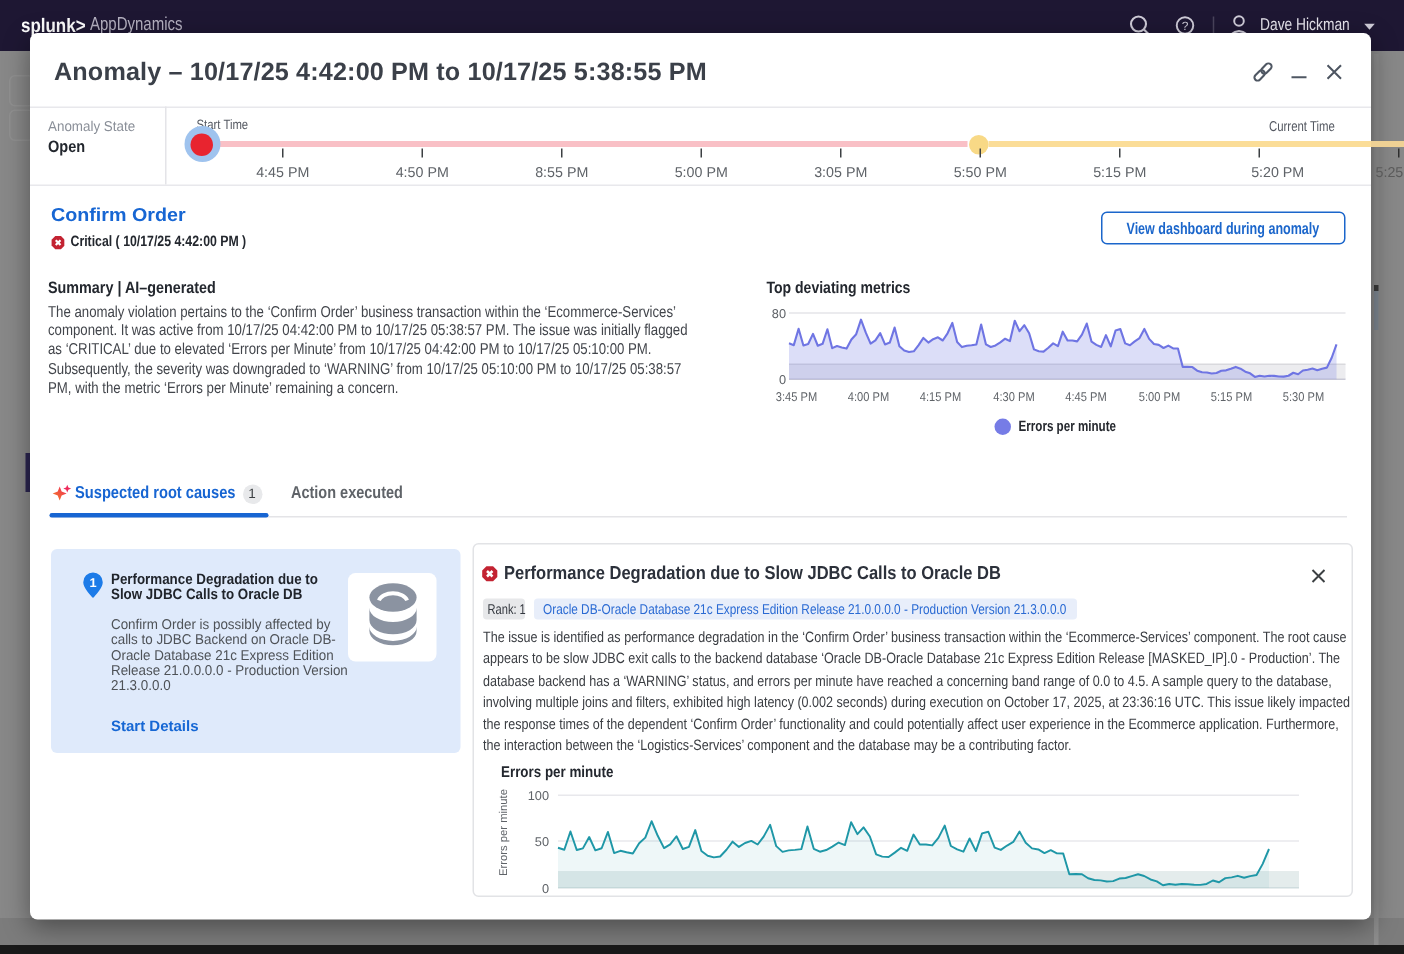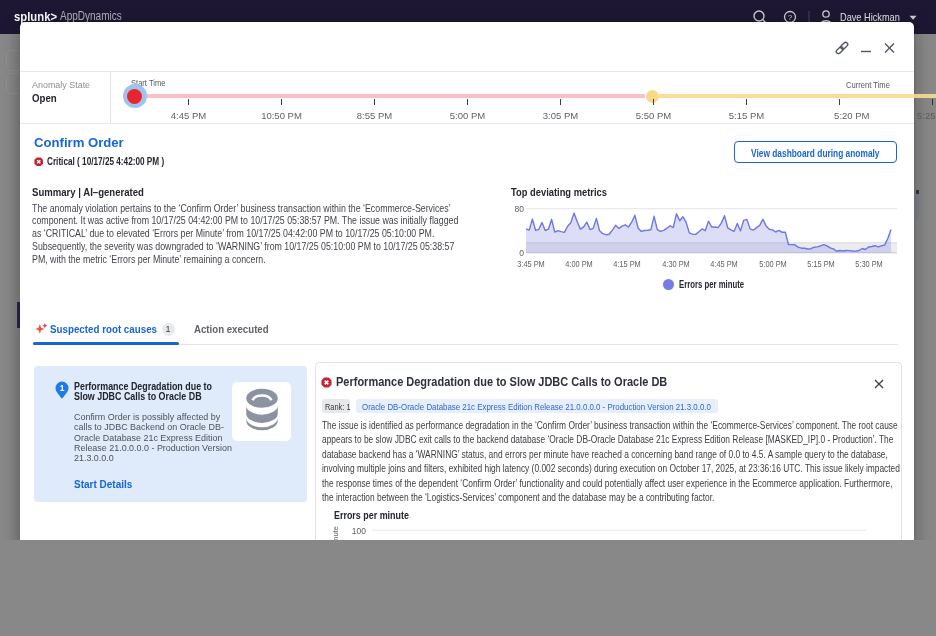--- a/index.html
+++ b/index.html
@@ -1,17 +1,17 @@
 <!DOCTYPE html>
 <html><head><meta charset="utf-8">
 <style>
 *{margin:0;padding:0;box-sizing:border-box}
 html,body{width:936px;height:636px;overflow:hidden}
 body{font-family:"Liberation Sans",sans-serif;background:#888888}
-#page{position:relative;width:936px;height:540px;overflow:hidden}
+#page{position:relative;width:936px;height:636px;overflow:hidden}
 .abs{position:absolute}
 svg{display:block}
 </style></head><body>
 <div id="page">
 <div class="abs" style="left:0;top:612px;width:936px;height:19px;background:#7c7c7c"></div>
 <div class="abs" style="left:0;top:630px;width:936px;height:6px;background:#191919"></div>
 <div class="abs" style="left:6px;top:50px;width:17px;height:21px;border:1px solid #909090;border-radius:4px"></div>
 <div class="abs" style="left:6px;top:73px;width:17px;height:21px;border:1px solid #909090;border-radius:4px"></div>
 <div class="abs" style="left:17px;top:302px;width:3px;height:26px;background:#2b2550"></div>
 <div class="abs" style="left:915.5px;top:36px;width:3.5px;height:594px;background:#8d8d8d"></div>
@@ -27,20 +27,21 @@
  <circle cx="40" cy="9" r="5.5" fill="none" stroke="#cfccd8" stroke-width="1.3"></circle>
       <text x="40" y="12.2" font-size="8" fill="#cfccd8" text-anchor="middle" font-family="Liberation Sans">?</text>
  <line x1="59" y1="3" x2="59" y2="15" stroke="#4a445c" stroke-width="1"></line>
  <circle cx="76" cy="6" r="3.2" fill="none" stroke="#cfccd8" stroke-width="1.3"></circle>
       <path d="M70.5 15 Q76 10.5 81.5 15" fill="none" stroke="#cfccd8" stroke-width="1.3"></path>
 </svg>
 <svg class="abs" style="left:908px;top:15px" width="10" height="6" viewBox="0 0 10 6">
       <path d="M1.5 0.8 L5 4.8 L8.5 0.8 Z" fill="#cfccd8"></path>
     </svg>
 <div class="abs" style="left:20px;top:22px;width:894px;height:591px;background:#fff;border-radius:5px;box-shadow:0 5px 18px rgba(0,0,0,.4)"></div>
+<div style="position:absolute;left:36px;top:38px;font-size:16.8px;color:#3b4049;font-weight:bold;white-space:nowrap;letter-spacing:.1px;">Anomaly – 10/17/25 4:42:00 PM to 10/17/25 5:38:55 PM</div>
 <svg class="abs" style="left:835px;top:41px" width="62" height="14" viewBox="0 0 62 14">
  <g stroke="#4f5763" stroke-width="1.4" fill="none">
  <g transform="rotate(-45 7 7)">
   <rect x="-0.2" y="4.9" width="8" height="4.2" rx="2.1"></rect>
   <rect x="6.2" y="4.9" width="8" height="4.2" rx="2.1"></rect>
  </g>
  <line x1="26" y1="10.5" x2="36" y2="10.5"></line>
  <path d="M50 2.5 L59 11.5 M59 2.5 L50 11.5"></path>
  </g>
 </svg>
@@ -53,21 +54,21 @@
 <div class="abs" style="left:134px;top:93.5px;width:511px;height:4.5px;background:#f9c0c6"></div>
 <div class="abs" style="left:659px;top:93.5px;width:255px;height:4.5px;background:#fbdd98"></div>
 <div class="abs" style="left:914px;top:93.5px;width:22px;height:4.5px;background:#efd194"></div>
 <div class="abs" style="left:122.5px;top:84px;width:24px;height:24px;border-radius:50%;background:#9fc3ee"></div>
 <div class="abs" style="left:127px;top:88.5px;width:15px;height:15px;border-radius:50%;background:#e8242f"></div>
 <div class="abs" style="left:645.5px;top:89.5px;width:13px;height:13px;border-radius:50%;background:#f8d986"></div>
 <div class="abs" style="left:20px;top:123px;width:894px;height:1px;background:#e8e8ec"></div>
 <div class="abs" style="left:187.8px;top:99px;width:1.5px;height:5.5px;background:#3c4043"></div>
 <div class="abs" style="left:158.5px;top:109.5px;width:60px;text-align:center;font-size:9.5px;color:#5f6368">4:45 PM</div>
 <div class="abs" style="left:280.8px;top:99px;width:1.5px;height:5.5px;background:#3c4043"></div>
-<div class="abs" style="left:251.5px;top:109.5px;width:60px;text-align:center;font-size:9.5px;color:#5f6368">10:50 PM</div>
+<div class="abs" style="left:251.5px;top:109.5px;width:60px;text-align:center;font-size:9.5px;color:#5f6368">4:50 PM</div>
 <div class="abs" style="left:373.8px;top:99px;width:1.5px;height:5.5px;background:#3c4043"></div>
 <div class="abs" style="left:344.5px;top:109.5px;width:60px;text-align:center;font-size:9.5px;color:#5f6368">8:55 PM</div>
 <div class="abs" style="left:466.8px;top:99px;width:1.5px;height:5.5px;background:#3c4043"></div>
 <div class="abs" style="left:437.5px;top:109.5px;width:60px;text-align:center;font-size:9.5px;color:#5f6368">5:00 PM</div>
 <div class="abs" style="left:559.8px;top:99px;width:1.5px;height:5.5px;background:#3c4043"></div>
 <div class="abs" style="left:530.5px;top:109.5px;width:60px;text-align:center;font-size:9.5px;color:#5f6368">3:05 PM</div>
 <div class="abs" style="left:652.8px;top:99px;width:1.5px;height:5.5px;background:#3c4043"></div>
 <div class="abs" style="left:623.5px;top:109.5px;width:60px;text-align:center;font-size:9.5px;color:#5f6368">5:50 PM</div>
 <div class="abs" style="left:745.8px;top:99px;width:1.5px;height:5.5px;background:#3c4043"></div>
 <div class="abs" style="left:716.5px;top:109.5px;width:60px;text-align:center;font-size:9.5px;color:#5f6368">5:15 PM</div>

